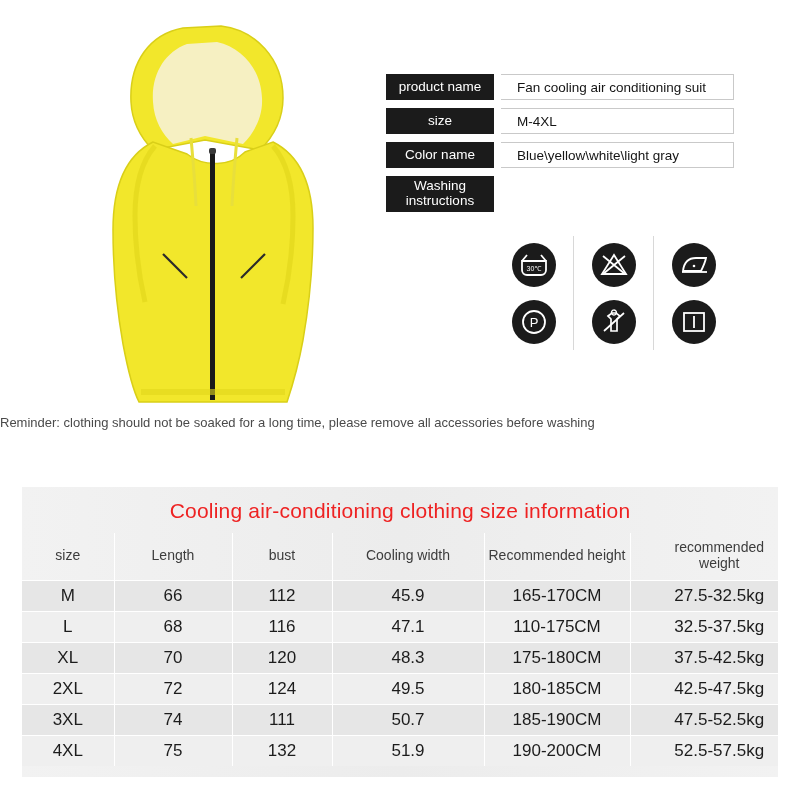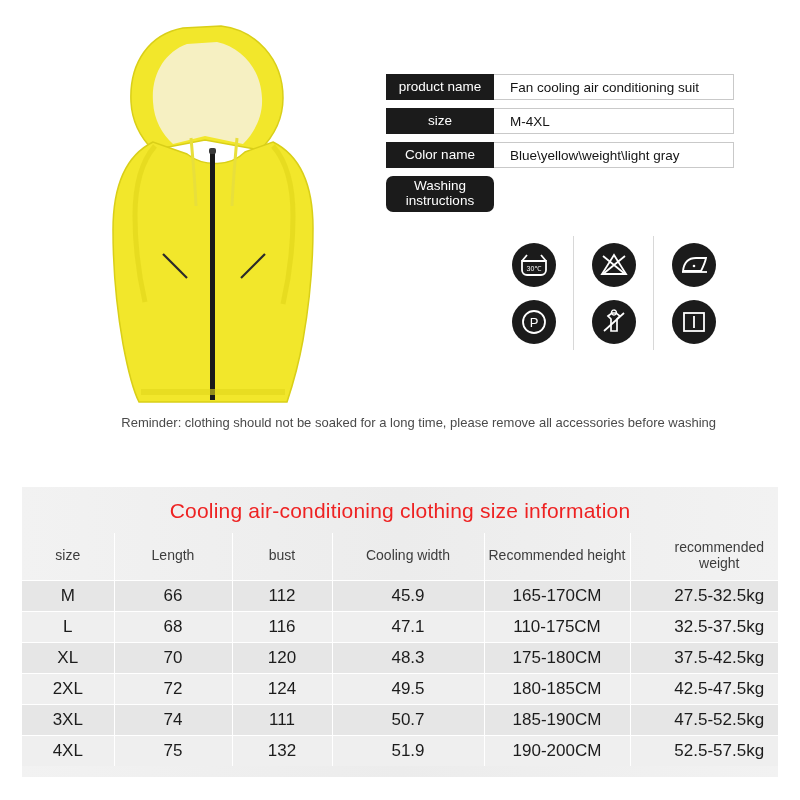--- a/index.html
+++ b/index.html
@@ -13,34 +13,34 @@
   .page { position: relative; width: 800px; height: 800px; background:#fff; }
 
   
   .photo {
     position: absolute; left: 55px; top: 10px; width: 320px; height: 400px;
   }
   .vest-svg { display:block; }
 
   
   .spec { position: absolute; left: 386px; top: 74px; width: 348px; }
-  .spec-row { display: flex; align-items: stretch; margin-bottom: 8px; }
+  .spec-row { display: flex; align-items: stretch; margin-bottom: 8px; gap: 7px; }
   .spec-label {
     background: #1b1b1b; color: #ffffff;
     font-size: 13.5px; line-height: 1.15;
     display: flex; align-items: center; justify-content: center; text-align:center;
     width: 108px; min-height: 26px; padding: 3px 4px;
   }
   .spec-value {
     flex: 1; border: 1px solid #c9c9c9; border-left: none;
     font-size: 13.5px; color: #141414;
     display: flex; align-items: center; padding-left: 16px;
     min-height: 26px; background:#fff;
   }
-  .spec-row.washing .spec-label { min-height: 34px; line-height: 1.1; border-radius: 7px; }
+  .spec-row.washing .spec-label { min-height: 34px; line-height: 1.1; }
 
   
   .wash-grid {
     position: absolute; left: 494px; top: 236px; width: 240px; height: 114px;
     display: grid; grid-template-columns: 1fr 1fr 1fr; grid-template-rows: 1fr 1fr;
   }
   .wash-cell {
     display: flex; align-items: center; justify-content: center;
     border-right: 1px solid #d8d8d8;
   }
@@ -49,21 +49,21 @@
     width: 44px; height: 44px; border-radius: 50%;
     background: #1b1b1b; color: #fff;
     display: flex; align-items: center; justify-content: center;
     position: relative;
   }
   .wash-ico svg { display:block; }
 
   
   .reminder {
     position: absolute; left: 0; top: 415px; width: 716px;
-    text-align: right; font-size: 13px; color: #4a4a4a;
+    text-align: left; font-size: 13px; color: #4a4a4a;
   }
 
   
   .chart-wrap {
     position: absolute; left: 22px; top: 487px; width: 756px; height: 290px;
     background: linear-gradient(90deg,#f2f2f2 0%,#ececec 50%,#f2f2f2 100%);
   }
   .chart-title {
     text-align: center; color: #ee2222; font-size: 21px;
     padding-top: 12px; letter-spacing: .2px;
@@ -127,21 +127,21 @@
     <div class="spec-row">
       <div class="spec-label">product name</div>
       <div class="spec-value">Fan cooling air conditioning suit</div>
     </div>
     <div class="spec-row">
       <div class="spec-label">size</div>
       <div class="spec-value">M-4XL</div>
     </div>
     <div class="spec-row">
       <div class="spec-label">Color name</div>
-      <div class="spec-value">Blue\yellow\weight\light gray</div>
+      <div class="spec-value">Blue\yellow\white\light gray</div>
     </div>
     <div class="spec-row washing">
       <div class="spec-label">Washing instructions</div>
     </div>
   </div>
 
   <div class="wash-grid">
 
     <div class="wash-cell">
       <div class="wash-ico">

